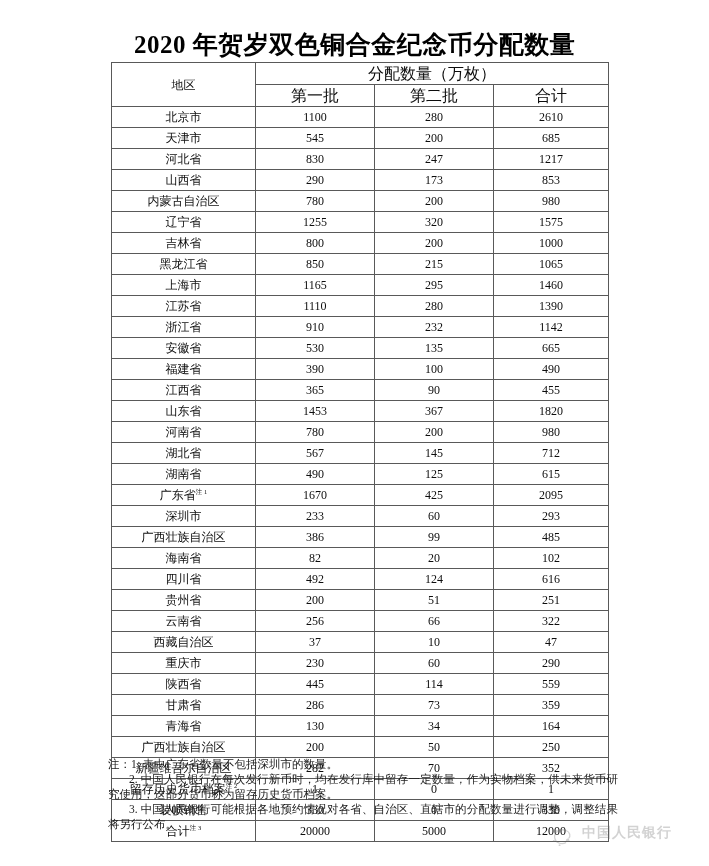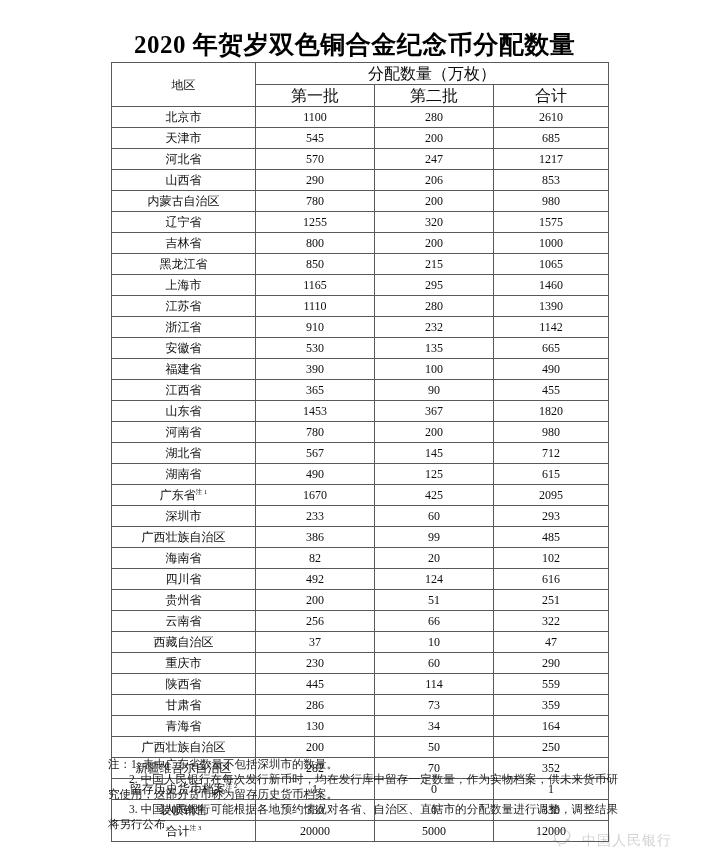--- a/index.html
+++ b/index.html
@@ -115,23 +115,24 @@
   .notes .line.indent {
     text-indent: 21px;
   }
 
   
   .watermark {
     position: absolute;
     left: 549px;
     top: 824px;
     display: flex;
-    align-items: flex-end;
+    align-items: flex-start;
     gap: 7px;
     opacity: 0.30;
+    font-weight: bold;
   }
   .watermark .wm-logo {
     width: 26px;
     height: 26px;
     display: block;
   }
   .watermark .wm-text {
     font-family: "Liberation Sans", "DejaVu Sans", sans-serif;
     font-size: 14px;
     color: #6e6e6e;
@@ -173,28 +174,28 @@
             <td class="num">2610</td>
           </tr>
           <tr>
             <td class="region">天津市</td>
             <td class="num">545</td>
             <td class="num">200</td>
             <td class="num">685</td>
           </tr>
           <tr>
             <td class="region">河北省</td>
-            <td class="num">570</td>
+            <td class="num">830</td>
             <td class="num">247</td>
             <td class="num">1217</td>
           </tr>
           <tr>
             <td class="region">山西省</td>
             <td class="num">290</td>
-            <td class="num">206</td>
+            <td class="num">173</td>
             <td class="num">853</td>
           </tr>
           <tr>
             <td class="region">内蒙古自治区</td>
             <td class="num">780</td>
             <td class="num">200</td>
             <td class="num">980</td>
           </tr>
           <tr>
             <td class="region">辽宁省</td>

